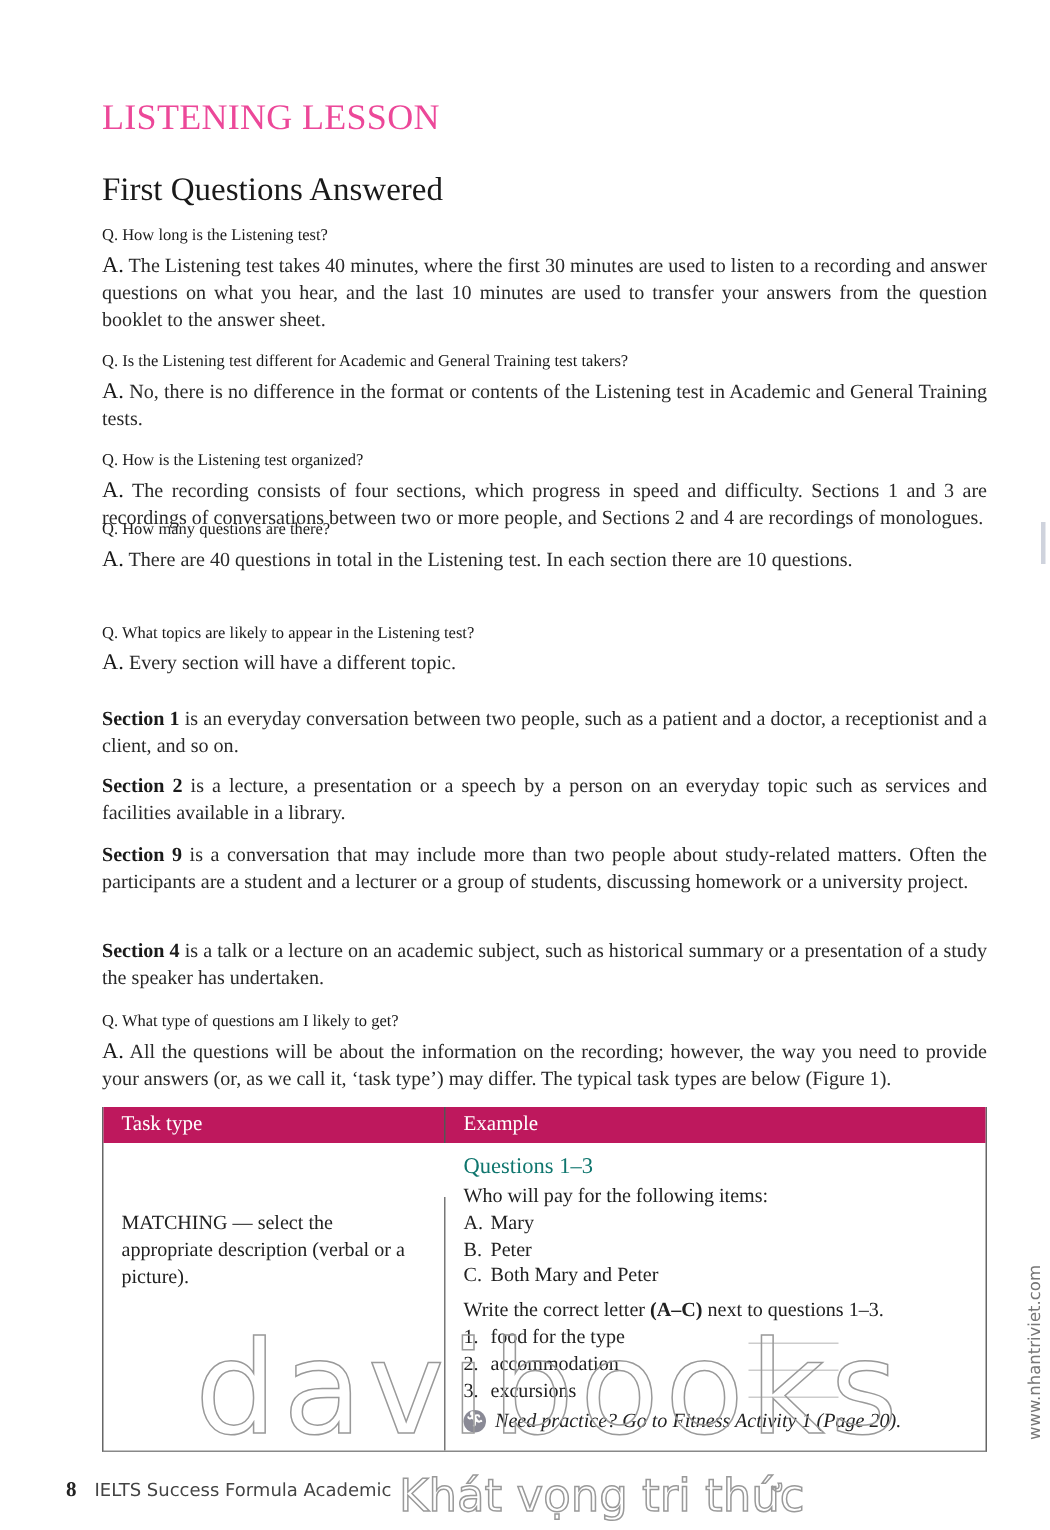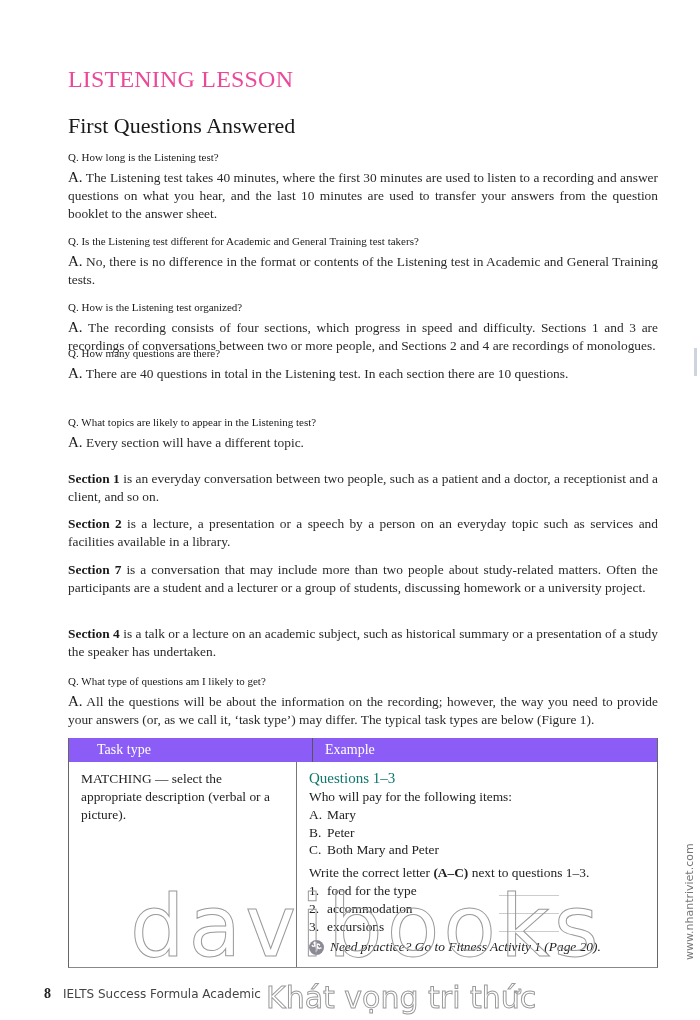--- a/index.html
+++ b/index.html
@@ -22,26 +22,26 @@
   .a { font-size: 13.4px; line-height: 18px; text-align: justify; color: #2a2a2a; margin-top: 1px; }
   .a .lbl { font-size: 15px; color: #1a1a1a; }
   .p { font-size: 13.4px; line-height: 18px; text-align: justify; color: #2a2a2a; }
   .p b { font-weight: bold; color: #1a1a1a; }
 
   .tbl {
     position: absolute; left: 68px; top: 738px; width: 590px; height: 230px;
     border-left: 1px solid #666; border-right: 1px solid #666; border-bottom: 1px solid #888;
     box-sizing: border-box;
   }
-  .thead { display: flex; height: 24px; background: #8b5cf6; color: #fff; font-size: 14px; padding-left: 16px; }
+  .thead { display: flex; height: 24px; background: #be185d; color: #fff; font-size: 14px; }
   .th { line-height: 24px; padding-left: 12px; box-sizing: border-box; }
   .th.c1 { width: 228px; border-right: 1px solid #555; }
   .th.c2 { flex: 1; }
   .tbody { display: flex; height: 205px; }
-  .td1 { width: 228px; border-right: 1px solid #777; box-sizing: border-box; padding: 8px 12px 0 12px; font-size: 13.4px; line-height: 18px; color: #222; }
+  .td1 { width: 228px; border-right: 1px solid #777; box-sizing: border-box; padding: 8px 12px 0 12px; font-size: 13.4px; line-height: 18px; color: #222; margin-top: 36px; }
   .td2 { flex: 1; padding: 6px 12px 0 12px; font-size: 13.4px; line-height: 17.8px; color: #222; }
   .qhead { font-size: 15px; line-height: 20px; color: #0f766e; }
   .opt, .item { display: flex; }
   .opt .ol, .item .il { width: 18px; }
   .item { position: relative; }
   .item .blank { position: absolute; left: 190px; top: 13px; width: 60px; border-top: 1px solid #ccc; }
   .instr { margin-top: 5px; }
   .instr b { font-weight: bold; text-align: right; }
   .practice { display: flex; align-items: center; margin-top: 3px; font-style: italic; }
   .runner-icon {
@@ -101,21 +101,21 @@
   <div class="a"><span class="lbl">A.</span> <span>Every section will have a different topic.</span></div>
 </div>
 
 <div class="block p" style="top:470px">
   <b>Section 1</b> <span>is an everyday conversation between two people, such as a patient and a doctor, a receptionist and a client, and so on.</span>
 </div>
 <div class="block p" style="top:515px">
   <b>Section 2</b> <span>is a lecture, a presentation or a speech by a person on an everyday topic such as services and facilities available in a library.</span>
 </div>
 <div class="block p" style="top:561px">
-  <b>Section 7</b> <span>is a conversation that may include more than two people about study-related matters. Often the participants are a student and a lecturer or a group of students, discussing homework or a university project.</span>
+  <b>Section 9</b> <span>is a conversation that may include more than two people about study-related matters. Often the participants are a student and a lecturer or a group of students, discussing homework or a university project.</span>
 </div>
 <div class="block p" style="top:625px">
   <b>Section 4</b> <span>is a talk or a lecture on an academic subject, such as historical summary or a presentation of a study the speaker has undertaken.</span>
 </div>
 
 <div class="block" style="top:672px">
   <div class="q"><span class="lbl">Q.</span> <span>What type of questions am I likely to get?</span></div>
   <div class="a"><span class="lbl">A.</span> <span>All the questions will be about the information on the recording; however, the way you need to provide your answers (or, as we call it, ‘task type’) may differ. The typical task types are below (Figure 1).</span></div>
 </div>
 

